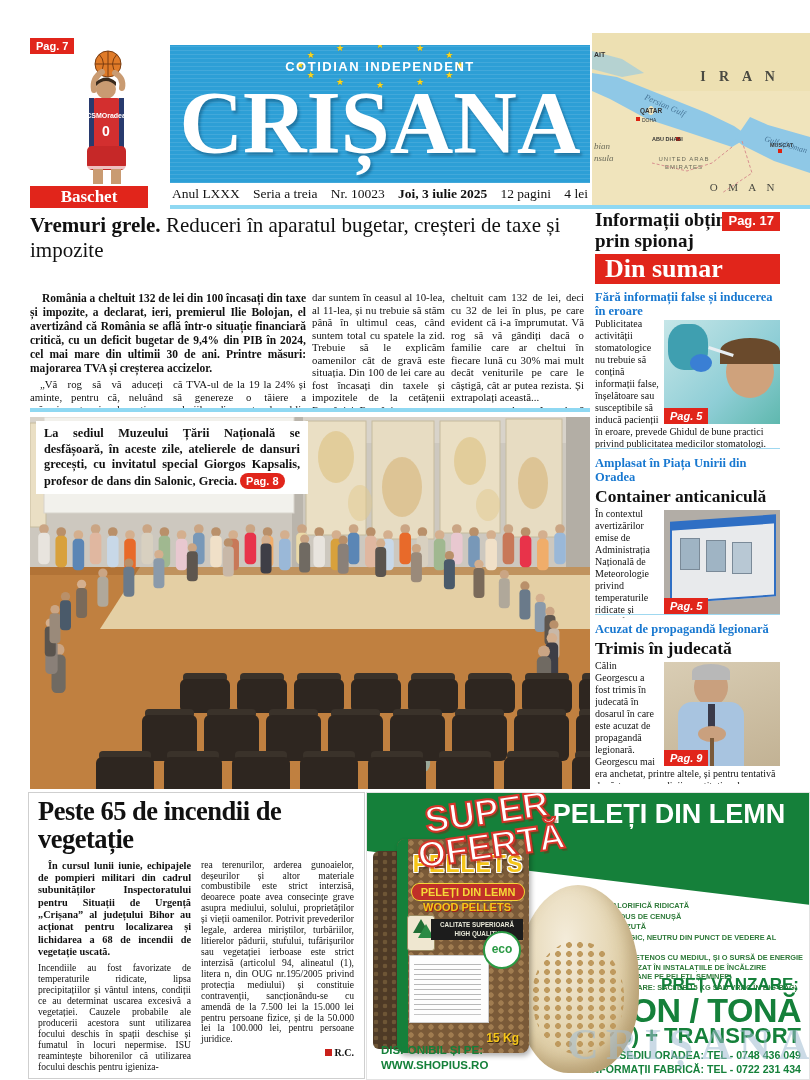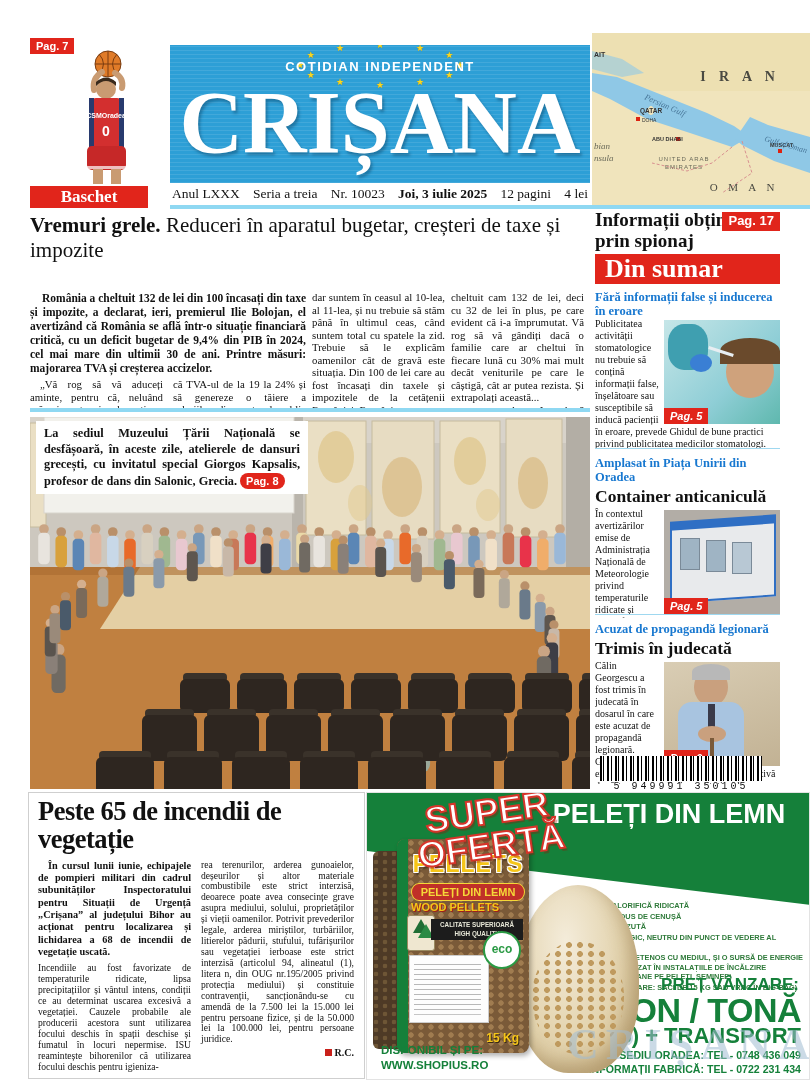--- a/index.html
+++ b/index.html
@@ -86,21 +86,21 @@
   .bag1{position:absolute;left:24px;top:0;width:132px;height:214px;border-radius:8px;background:#7a5a38;
         background-image:radial-gradient(circle at 4px 4px,#a07c50 2.4px,rgba(0,0,0,0) 3px);background-size:10px 8px;
         overflow:hidden;box-shadow:2px 3px 5px rgba(0,0,0,.3);}
   .bag-stripe{position:absolute;left:0;top:0;bottom:0;width:11px;background:#15803a;}
   .bag-brand{position:absolute;left:12px;top:12px;width:118px;text-align:center;color:#f5c518;
              font-weight:bold;font-size:23px;letter-spacing:1px;
              text-shadow:-1px -1px 0 #fff,1px -1px 0 #fff,-1px 1px 0 #fff,1px 1px 0 #fff,2px 3px 2px rgba(0,0,0,.4);}
   .bag-ribbon{position:absolute;left:14px;top:44px;width:112px;background:#c03028;border-radius:8px/50%;
               color:#f5d838;font-weight:bold;font-size:11px;text-align:center;padding:2px 0;
               border:1px solid #f5d838;}
-  .bag-wood{position:absolute;left:14px;top:62px;width:112px;color:#f5c518;font-weight:bold;
+  .bag-wood{position:absolute;left:14px;top:62px;width:112px;text-align:center;color:#f5c518;font-weight:bold;
             font-size:11px;text-shadow:1px 1px 0 #a02018;}
   .bag-qual{position:absolute;left:34px;top:80px;width:92px;background:#1c1c1c;color:#e8e8d8;
             font-size:6.3px;font-weight:bold;text-align:center;line-height:1.35;padding:2px 0;}
   .bag-logo{position:absolute;left:10px;top:76px;width:26px;height:34px;background:#efe7d0;border:1px solid #9a8a60;
             border-radius:3px;}
   .bag-logo .tree{position:absolute;left:5px;top:3px;width:0;height:0;border-left:8px solid rgba(0,0,0,0);
             border-right:8px solid rgba(0,0,0,0);border-bottom:14px solid #1f6e34;}
   .bag-logo .tree2{left:10px;top:8px;border-bottom-color:#2a8a44;}
   .bag-label{position:absolute;left:12px;top:116px;width:78px;height:66px;background:#fdfdfd;border:1px solid #ccc;
              background-image:repeating-linear-gradient(0deg,#b8b8b8 0 1px,rgba(0,0,0,0) 1px 5px);
@@ -595,24 +595,20 @@
           <div style="position:absolute;left:14px;top:40px;width:66px;height:64px;border-radius:14px 14px 0 0;background:#a8c4e0;"></div>
           <div style="position:absolute;left:44px;top:42px;width:7px;height:26px;background:#3a3a4a;"></div>
           <div style="position:absolute;left:34px;top:64px;width:28px;height:16px;border-radius:50%;background:#c9a07e;"></div>
           <div style="position:absolute;left:46px;top:76px;width:4px;height:28px;background:#7a5a3a;"></div>
           <span class="pbadge simg-badge">Pag. 9</span>
         </div>
         <span>Călin Georgescu a fost trimis în judecată în dosarul în care este acuzat de propagandă legionară. Georgescu mai era anchetat, printre altele, și pentru tentativă de răsturnare a ordinii constituționale.</span>
       </div>
     </div>
 
-    <div class="barcode">
-      <div class="bars"></div>
-      <div class="bcnum">5  949991  350105</div>
-    </div>
   </div>
 
   <div class="abs fire">
     <div class="fire-title">Peste 65 de incendii de vegetație</div>
     <div class="fire-cols">
       <div class="fcol">
         <p class="fire-lead">În cursul lunii iunie, echipajele de pompieri militari din cadrul subunităților Inspectoratului pentru Situații de Urgență „Crișana” al județului Bihor au acționat pentru localizarea și lichidarea a 68 de incendii de vegetație uscată.</p>
         <span>Incendiile au fost favorizate de temperaturile ridicate, lipsa precipitațiilor și vântul intens, condiții ce au determinat uscarea excesivă a vegetației. Cauzele probabile ale producerii acestora sunt utilizarea focului deschis în spații deschise și fumatul în locuri nepermise. ISU reamintește bihorenilor că utilizarea focului deschis pentru igieniza-</span>
       </div>
       <div class="fcol">

